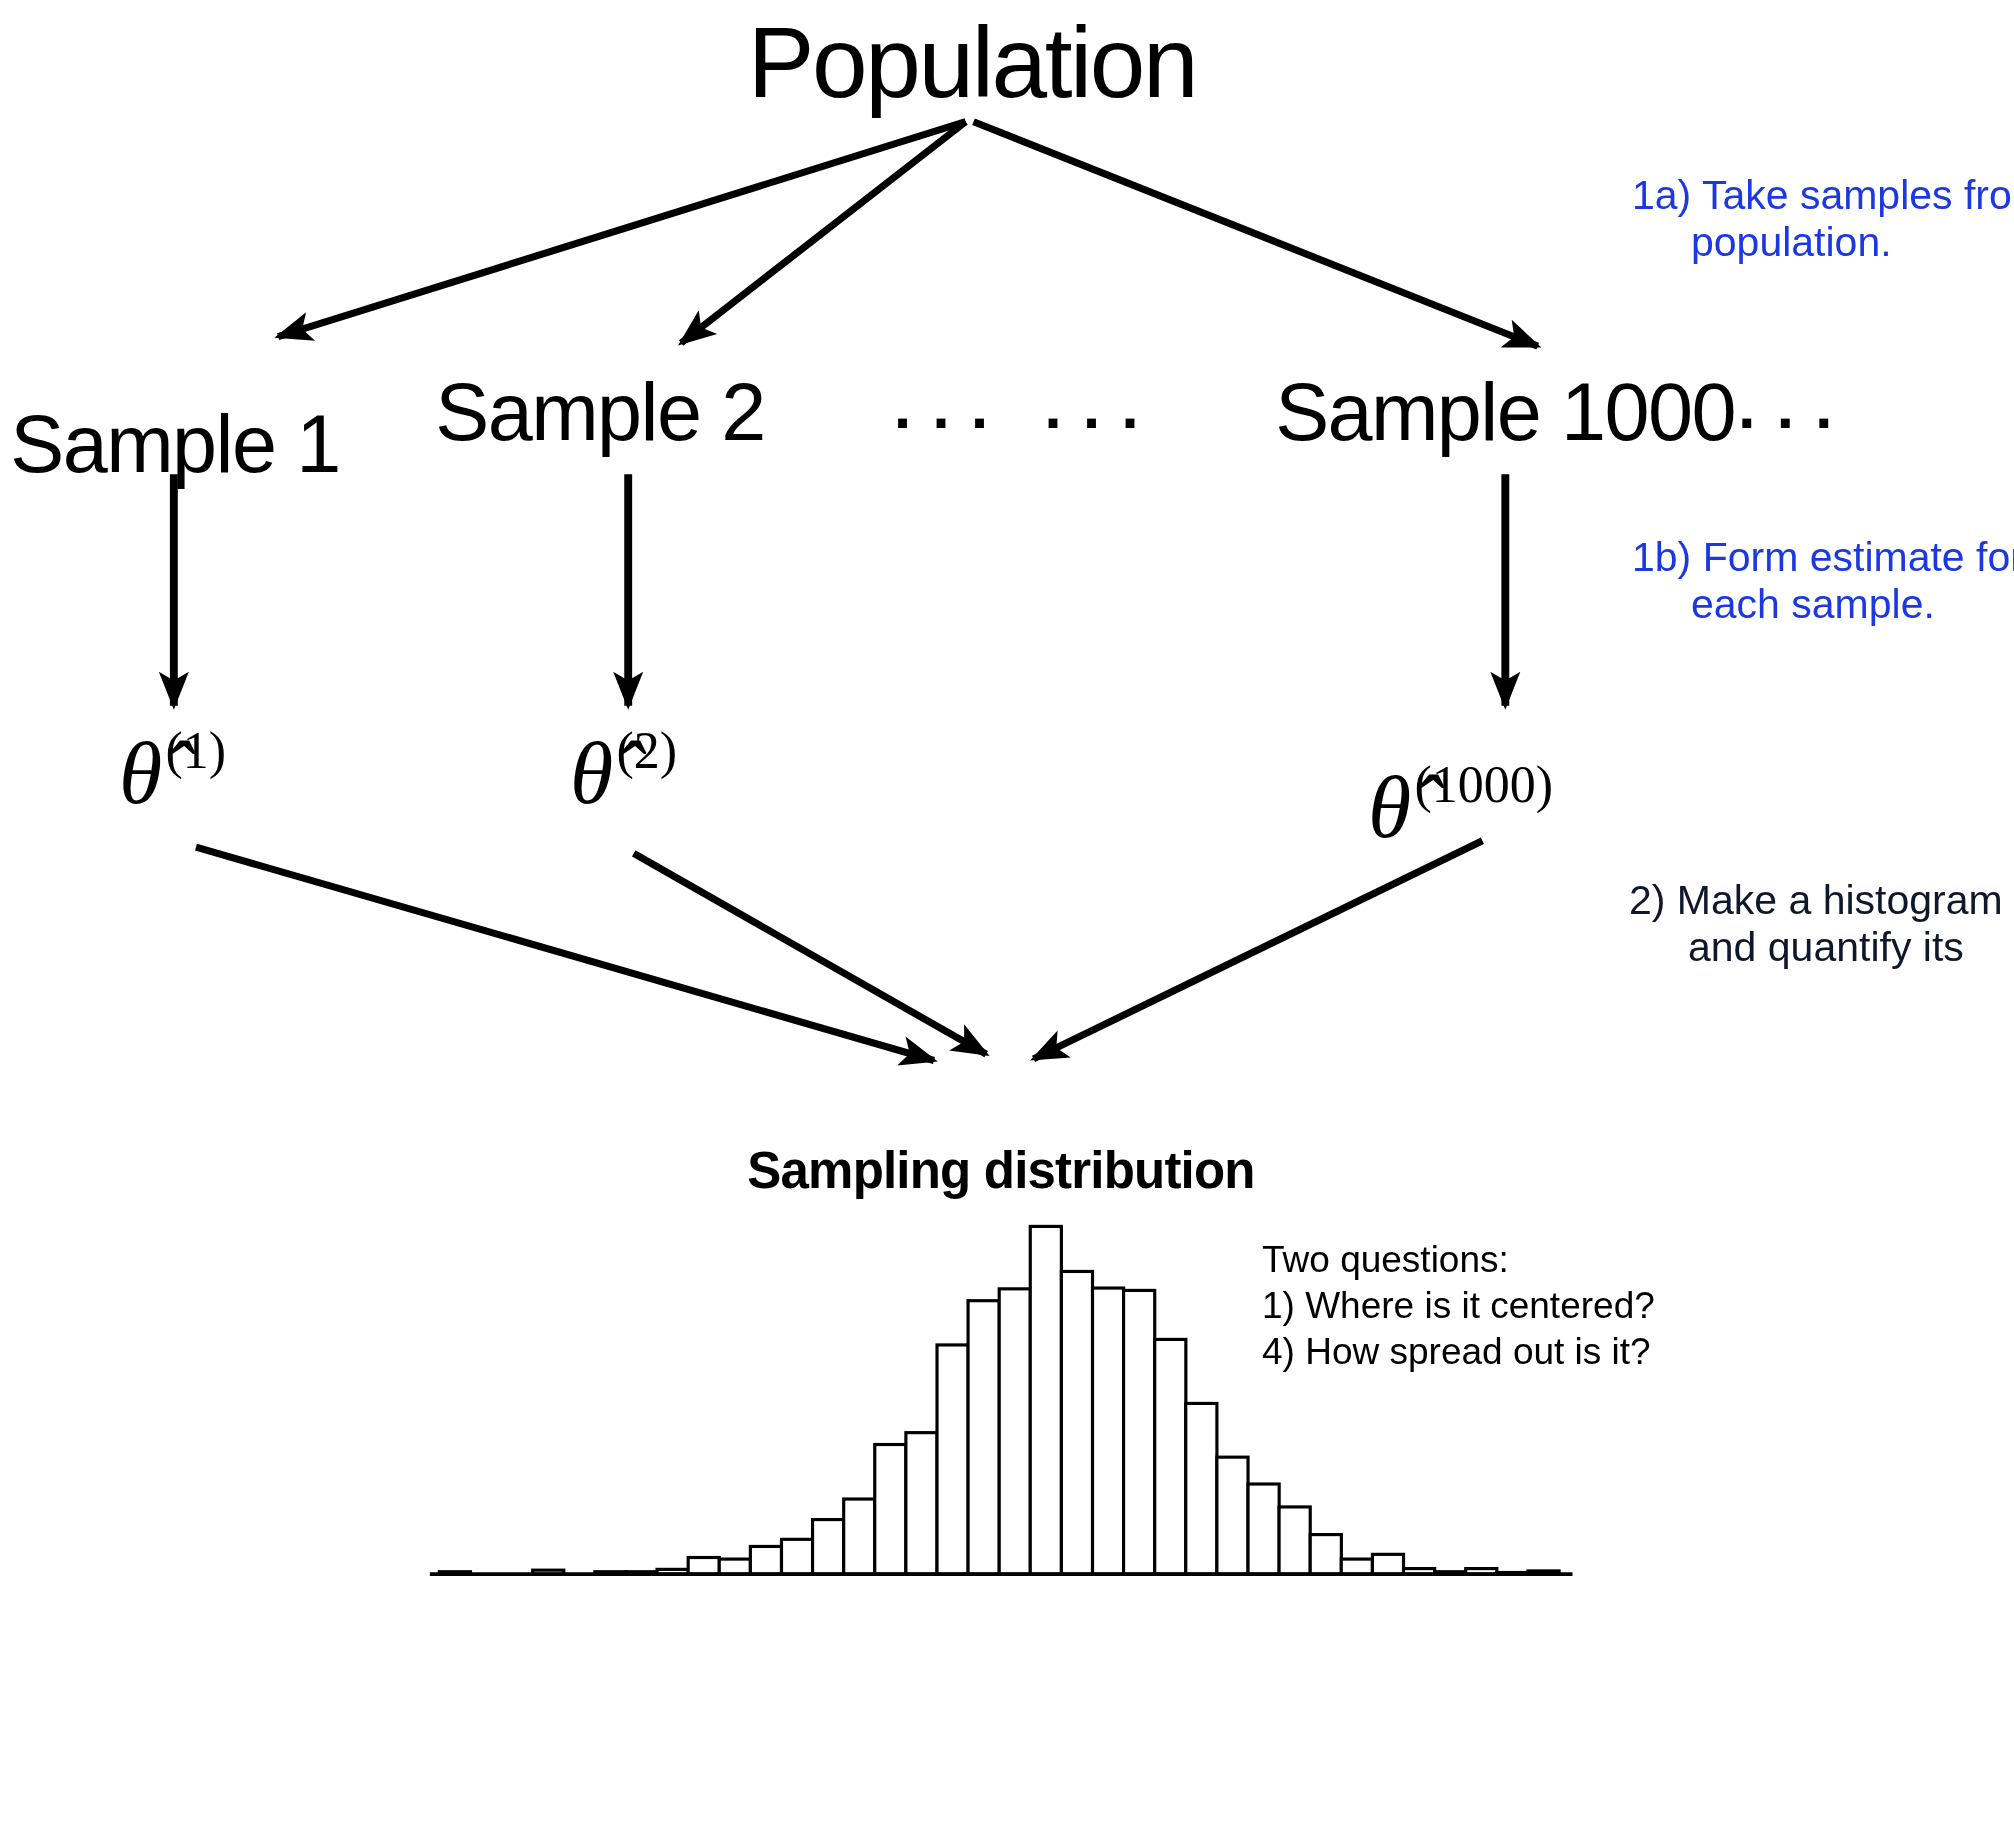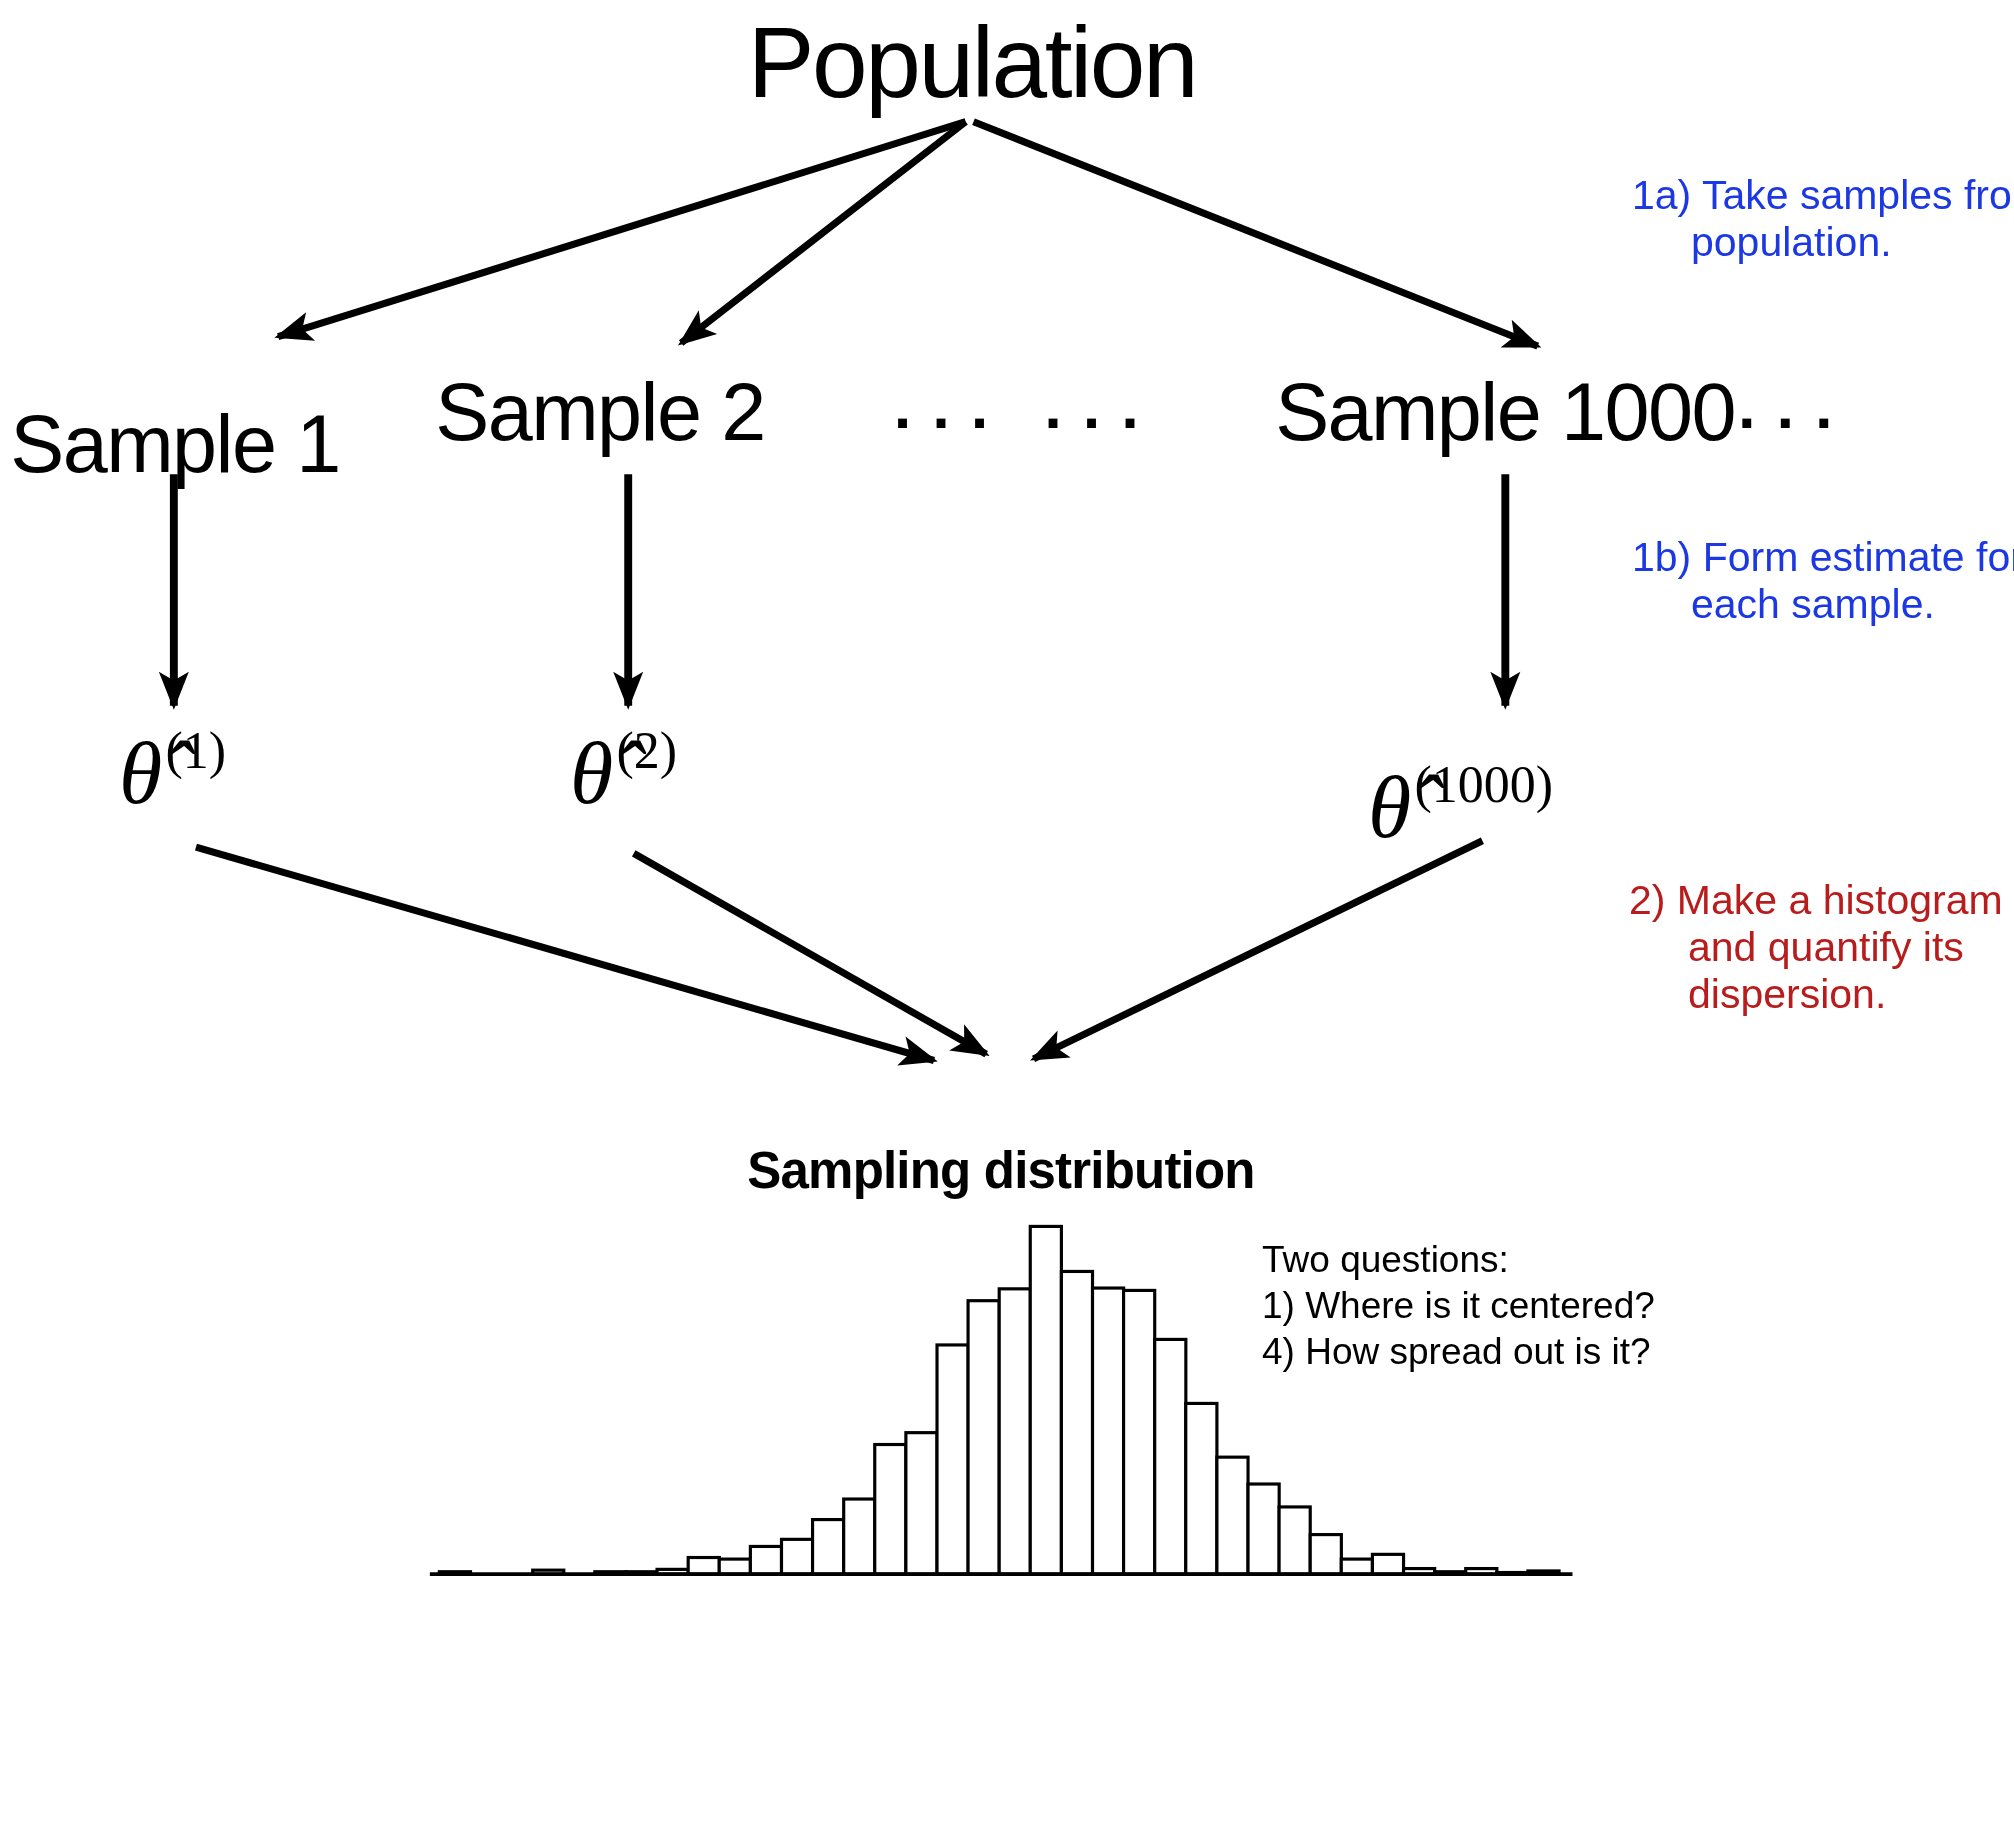--- a/index.html
+++ b/index.html
@@ -115,24 +115,23 @@
   <div class="abs theta t3"><span class="th">θ̂</span><span class="tsup">(1000)</span></div>
 
   <div class="abs ann blue a1a" style="color: rgb(28, 56, 226);">
     <div class="ln">1a) Take samples from</div>
     <div class="ln cont">population.</div>
   </div>
   <div class="abs ann blue a1b" style="color: rgb(28, 56, 226);">
     <div class="ln">1b) Form estimate for</div>
     <div class="ln cont">each sample.</div>
   </div>
-  <div class="abs ann blue a2" style="color: #b91c1c;">
+  <div class="abs ann blue a2" style="color: #0f172a;">
     <div class="ln">2) Make a histogram</div>
     <div class="ln cont">and quantify its</div>
-    <div class="ln cont">dispersion.</div>
   </div>
 
   <div class="abs sampdist">Sampling distribution</div>
 
   <div class="abs questions">
     <div>Two questions:</div>
     <div>1) Where is it centered?</div>
     <div>4) How spread out is it?</div>
   </div>
 

